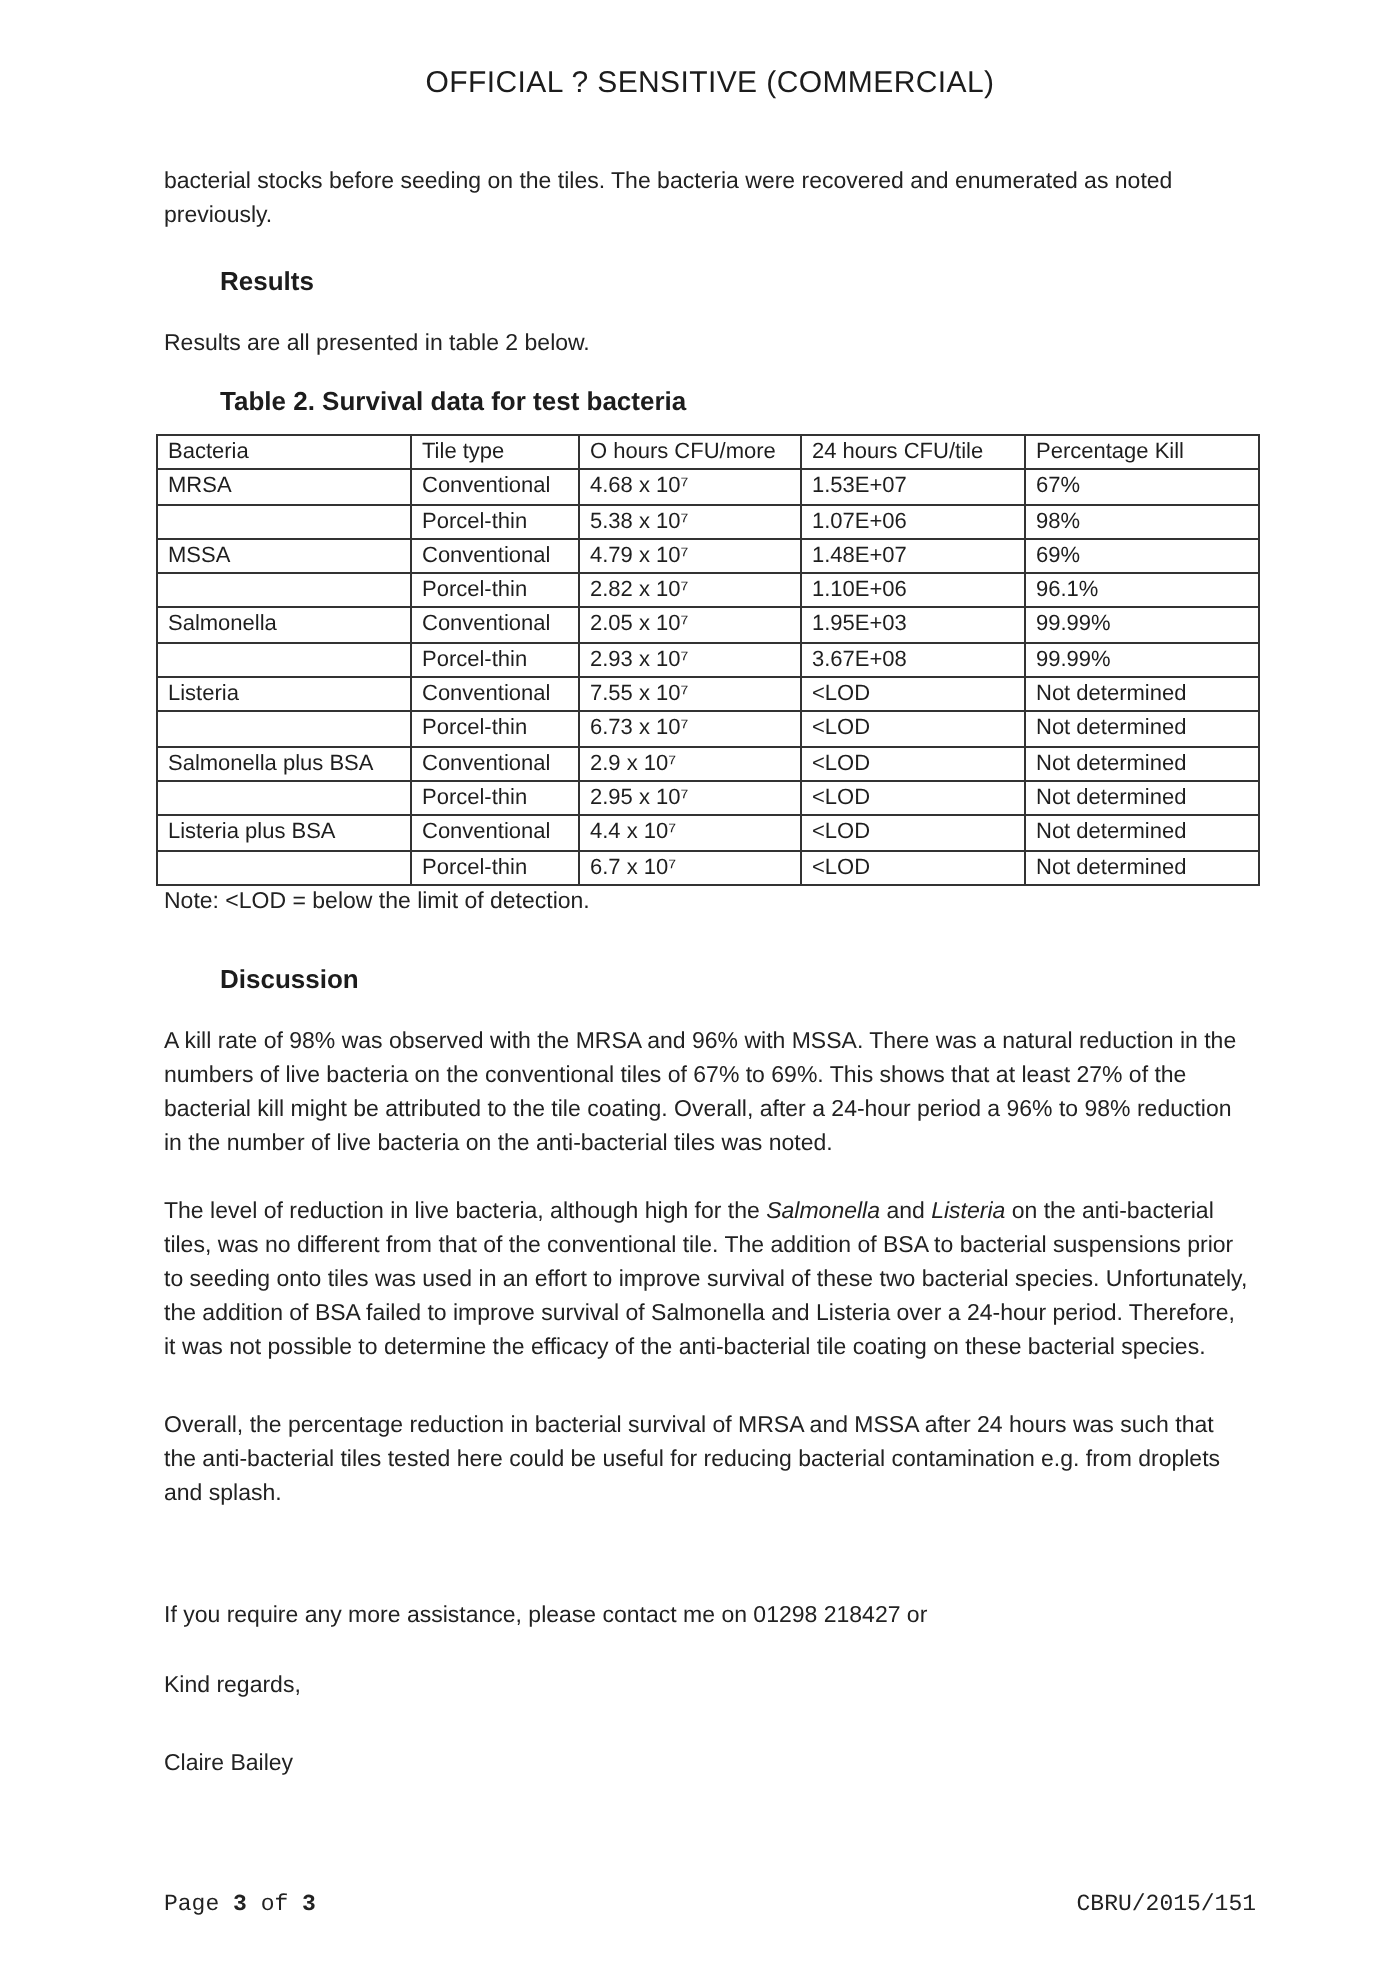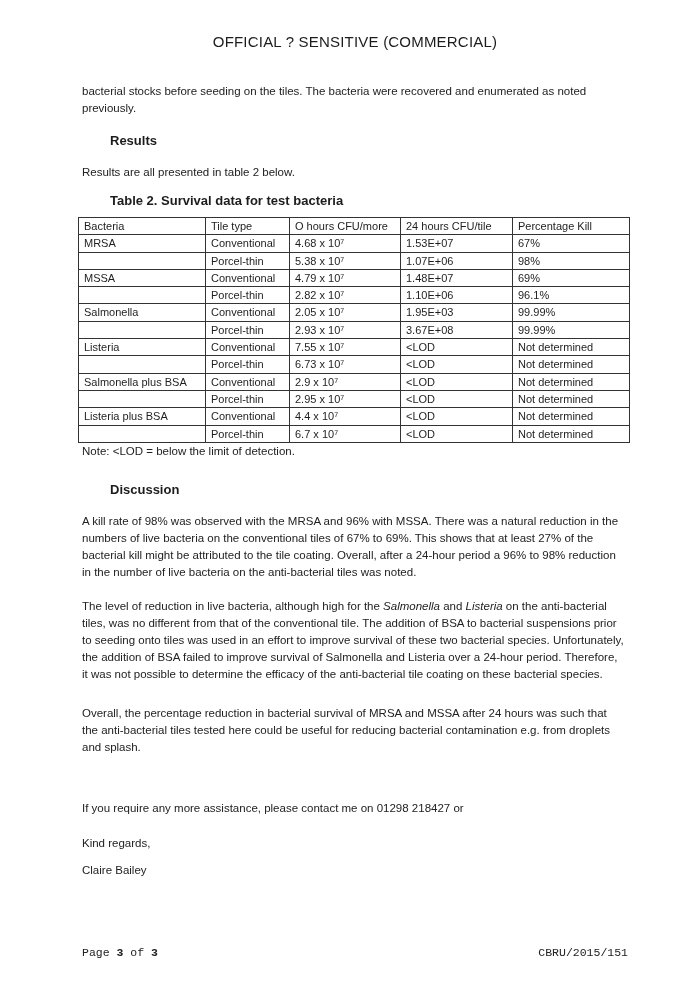--- a/index.html
+++ b/index.html
@@ -67,21 +67,21 @@
   .d-para3 { margin-top: 22px; }
   .italic { font-style: italic; }
   .contact { margin-top: 44px; width: 542px; }
   .contact-line2 { padding-left: 3px; }
   a.email {
     text-decoration: underline;
     cursor: pointer;
   }
   .email-suffix { color: #222222; }
   .signoff { margin-top: 18px; }
-  .sender-name { margin-top: 10px; }
+  .sender-name { margin-top: 22px; }
   .footer {
     position: absolute;
     top: 946px;
     left: 82px;
     right: 72px;
     display: flex;
     justify-content: space-between;
     font-size: 11.5px;
     color: #222222;
     font-family: Liberation Mono, monospace;

